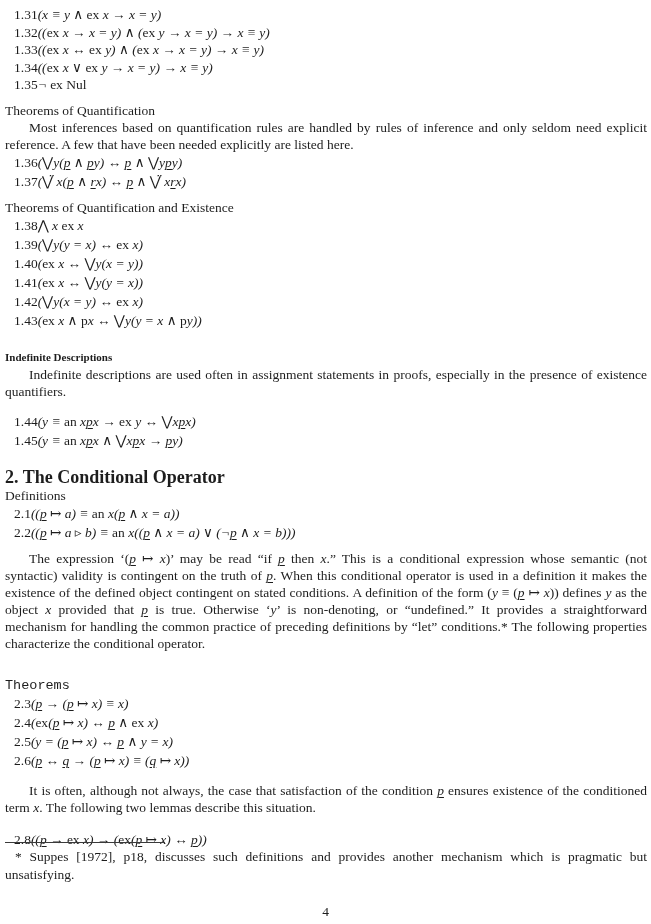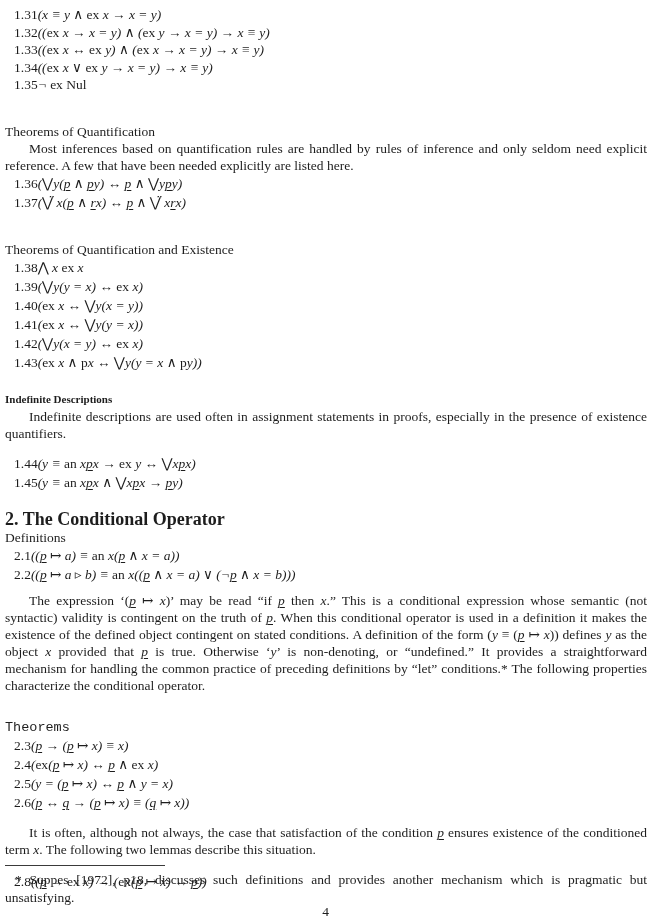--- a/index.html
+++ b/index.html
@@ -11,30 +11,30 @@
   }
   .page{padding:6px 4px 0 5px;}
   .thm{padding-left:9px;line-height:19px;white-space:nowrap;}
   .tight .thm{line-height:17.5px;}
   .thm .num{}
   .formula{font-style:italic;}
   .formula .alt{font-style:normal;text-align:center;}
   .prose{margin:0;line-height:17px;text-align:justify;text-indent:24px;}
   .prose .alt{font-style:italic;}
   .u{text-decoration:underline;text-underline-offset:2px;text-decoration-thickness:1px;}
-  .h{margin-top:29px;line-height:17px;}
+  .h{margin-top:8px;line-height:17px;}
   .h-bold{font-weight:bold;margin-top:19px;line-height:17px;font-size:11px;}
   .h-section{font-weight:bold;margin-top:17px;line-height:20px;font-size:18px;}
   .sublabel{line-height:17px;}
   .items-gap{margin-top:12px;}
   .para-gap{margin-top:8px;}
   .thms-gap{margin-top:25px;font-family:Liberation Mono, monospace;}
   .para2-gap{margin-top:12px;}
   .lemma-gap{margin-top:14px;}
-  .footnote-block{position:absolute;left:5px;right:4px;top:865px;}
+  .footnote-block{position:absolute;left:5px;right:4px;top:842px;}
   .footnote-rule{width:160px;border-top:1px solid #3a3a3a;height:0;margin:0 0 5px 0;}
   .footnote-text{margin:0;line-height:18px;text-align:justify;text-indent:10px;}
   .pageno{position:absolute;bottom:4px;left:0;width:100%;text-align:center;line-height:16px;}
 </style>
 </head>
 <body>
 
 <div class="page">
 
   <div class="thmlist tight">

